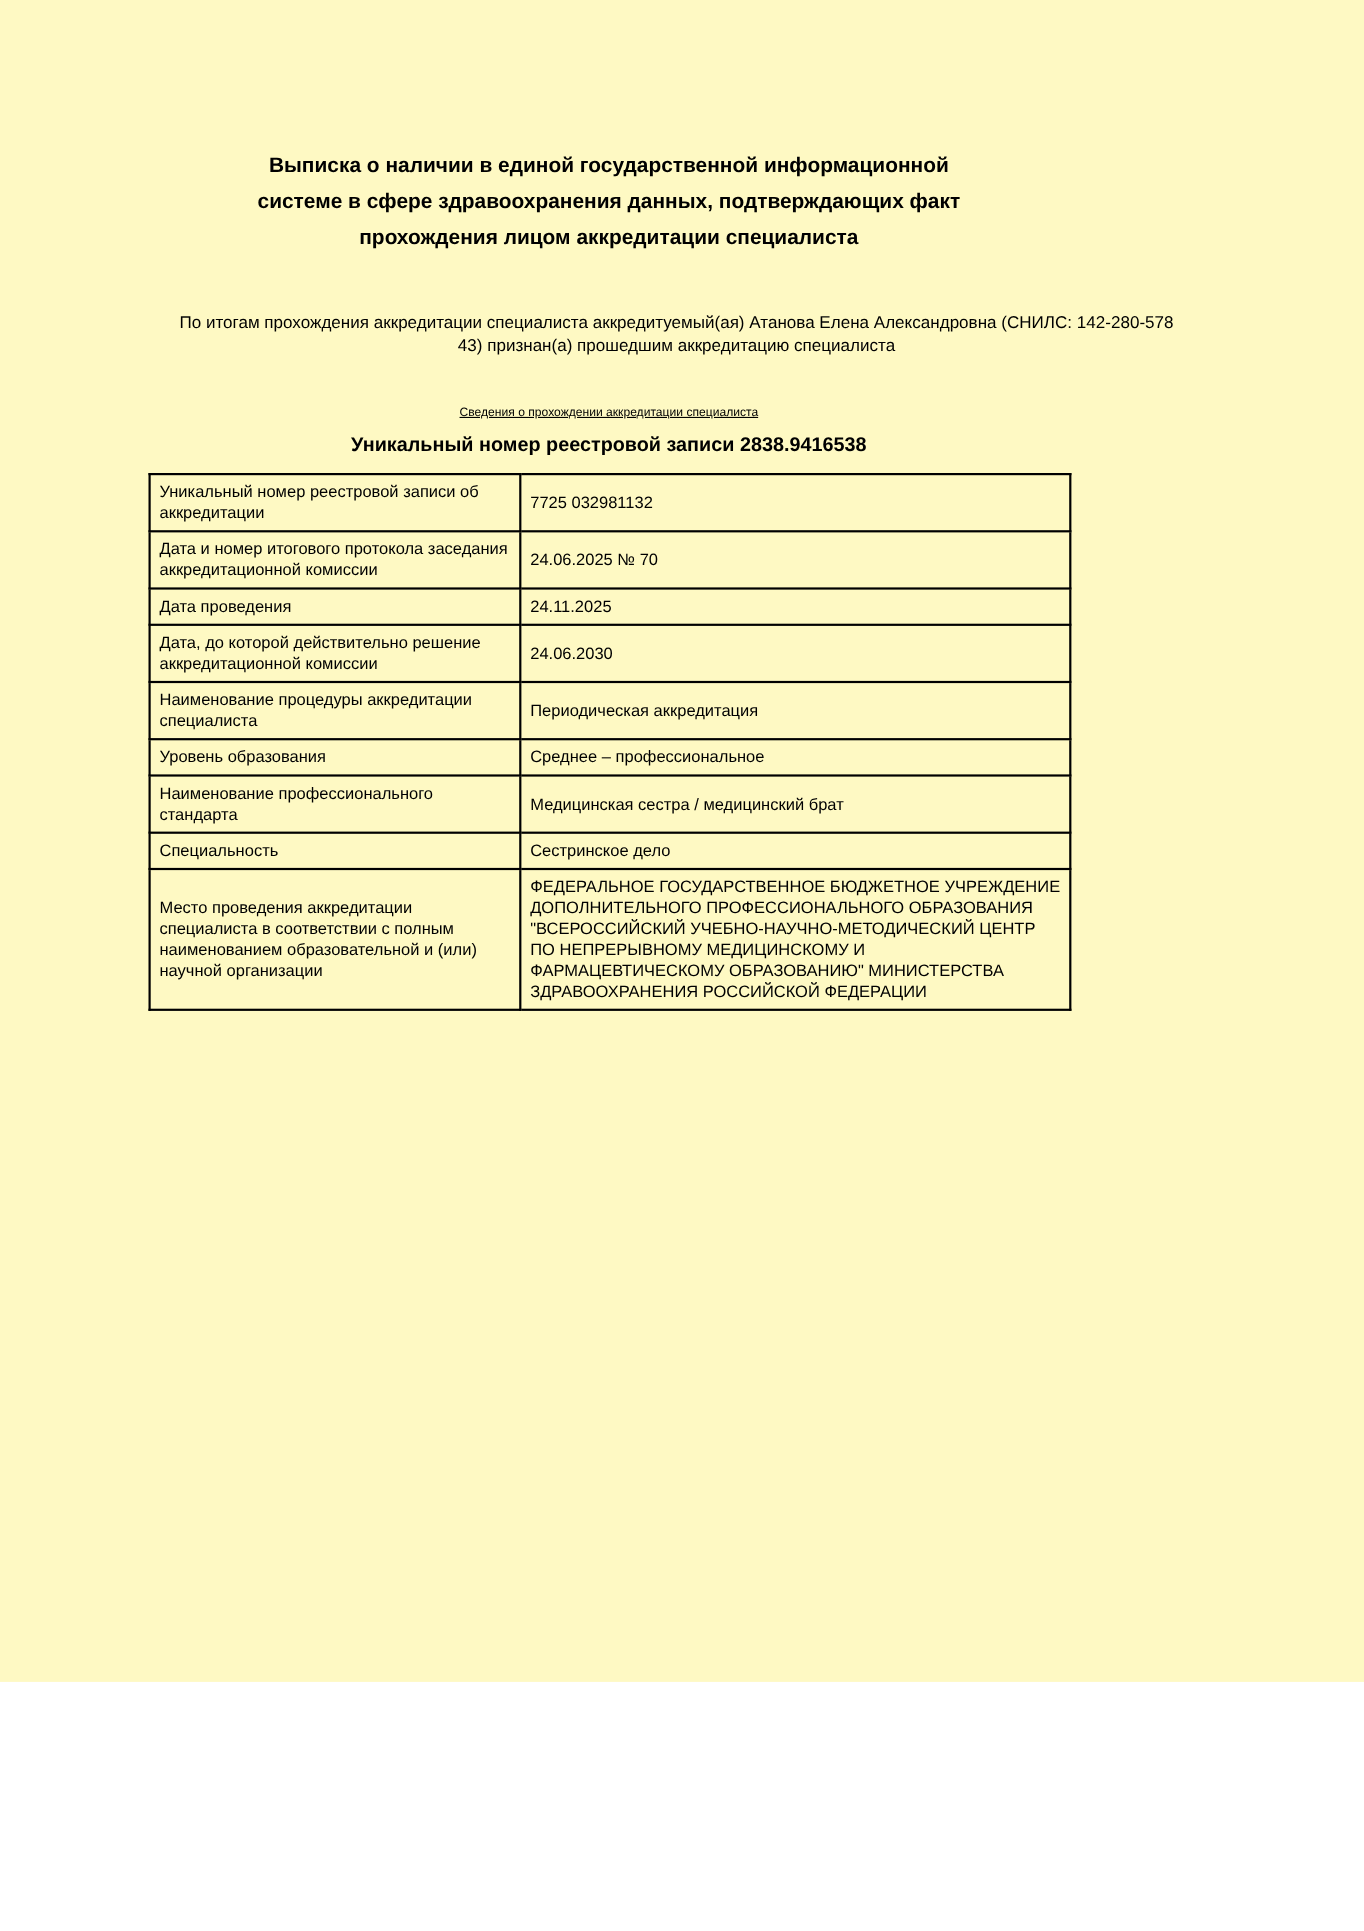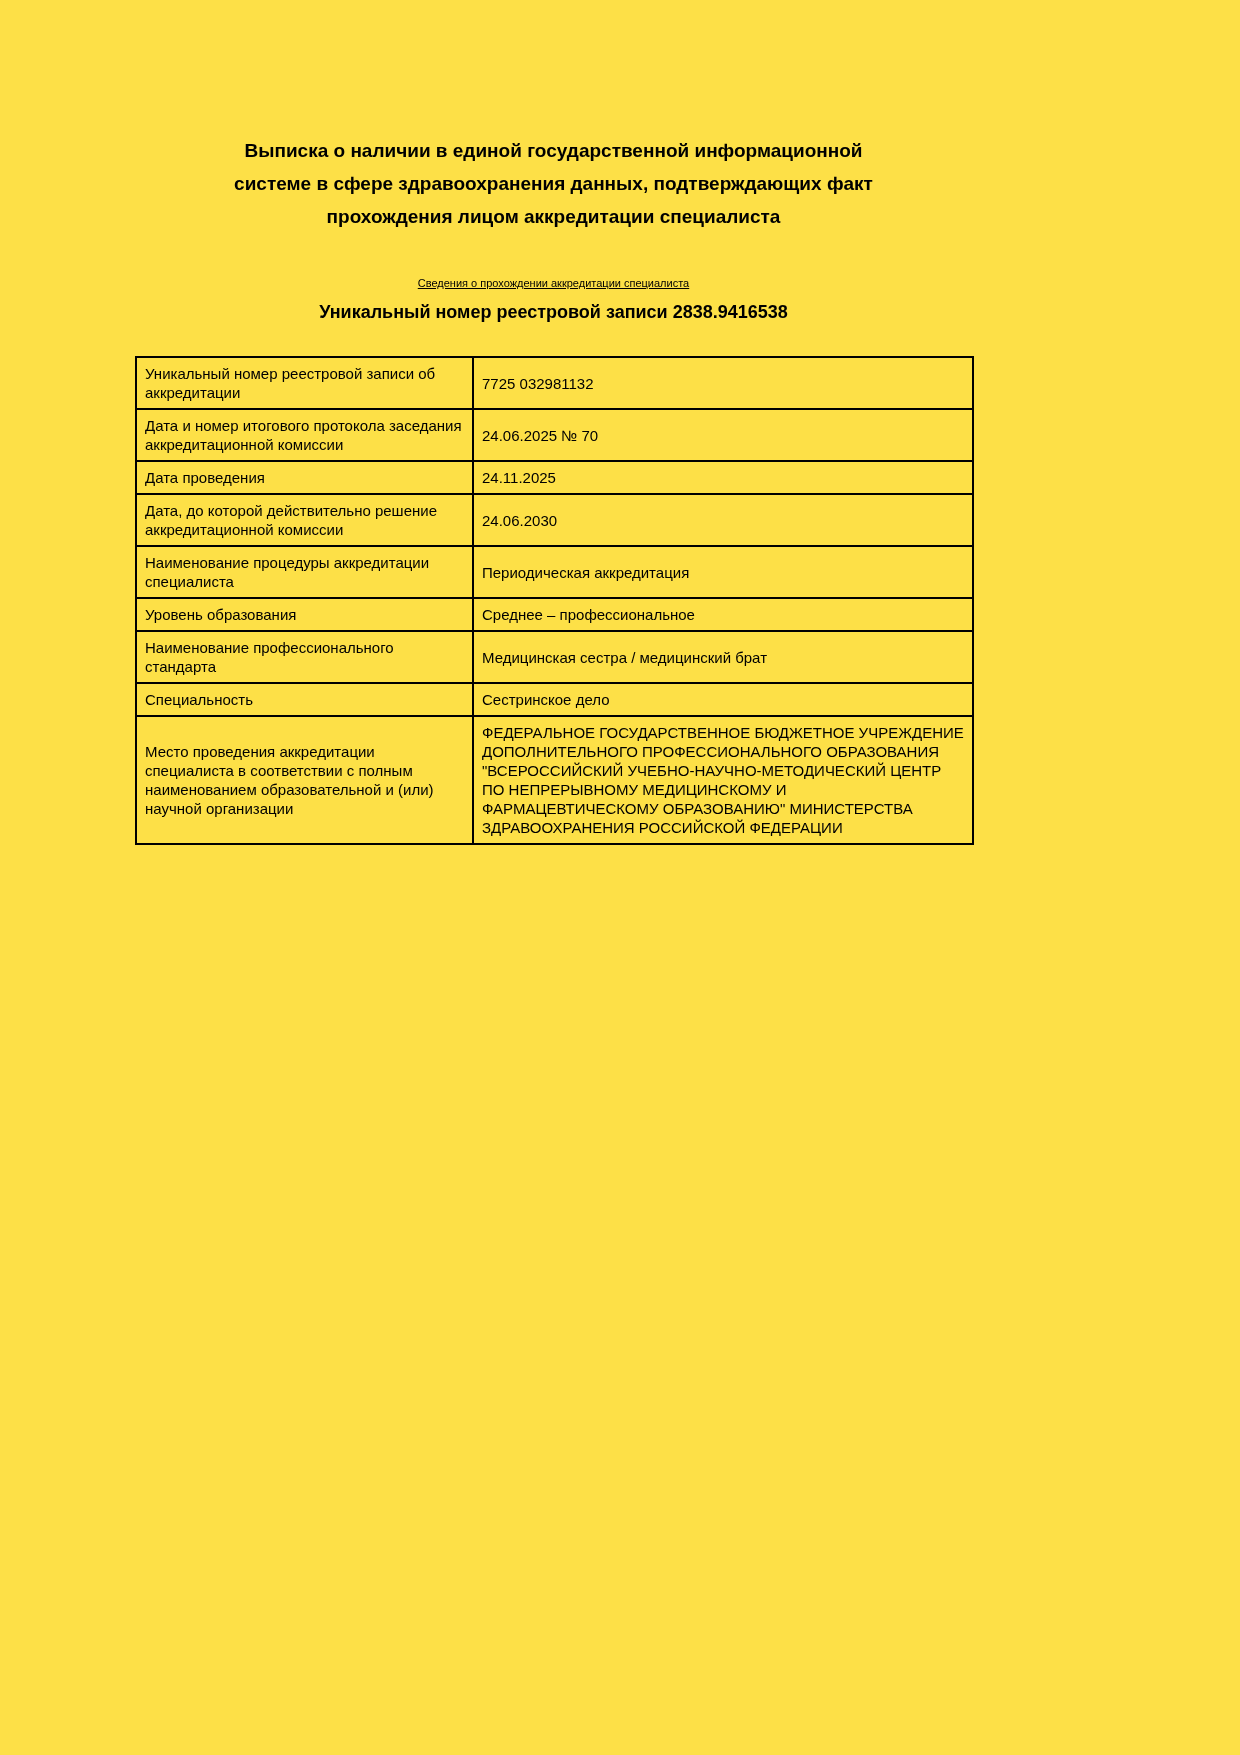--- a/index.html
+++ b/index.html
@@ -1,21 +1,21 @@
 <!DOCTYPE html>
 <html lang="ru"><head>
 <meta charset="utf-8">
 <style>
   * { margin: 0; padding: 0; box-sizing: border-box; }
   html, body { background: #ffffff; }
   .page {
     position: relative;
     width: 1240px;
-    height: 1755px;
-    background: #fde047;
+    height: 1529px;
+    background: #fef9c3;
     color: #000000;
     font-family: "Liberation Sans", sans-serif;
     overflow: hidden;
   }
   .content {
     position: absolute;
     left: 135px;
     top: 0;
     width: 837px;
   }
@@ -58,21 +58,21 @@
     font-size: 11px;
     text-decoration: underline;
   }
   .registry-heading {
     margin-top: 13px;
     text-align: center;
     font-size: 18px;
     font-weight: bold;
   }
   table.acc-table {
-    margin-top: 33px;
+    margin-top: 15px;
     width: 837px;
     border-collapse: collapse;
     table-layout: fixed;
     font-size: 15px;
   }
   table.acc-table td {
     border: 2px solid #000000;
     padding: 6px 8px;
     line-height: 19px;
     vertical-align: middle;
@@ -87,20 +87,24 @@
 <div class="page">
   <div class="content">
 
     <div class="doc-title">
       <div>Выписка о наличии в единой государственной информационной</div>
       <div>системе в сфере здравоохранения данных, подтверждающих факт</div>
       <div>прохождения лицом аккредитации специалиста</div>
     </div>
 
 
+    <div class="intro">
+      <div>По итогам прохождения аккредитации специалиста аккредитуемый(ая) Атанова Елена Александровна (СНИЛС: 142-280-578</div>
+      <div>43) признан(а) прошедшим аккредитацию специалиста</div>
+    </div>
 
     <div class="section-heading">Сведения о прохождении аккредитации специалиста</div>
 
     <div class="registry-heading">Уникальный номер реестровой записи 2838.9416538</div>
 
     <table class="acc-table">
       <colgroup>
           <col class="c-label">
           <col class="c-value">
         </colgroup>

